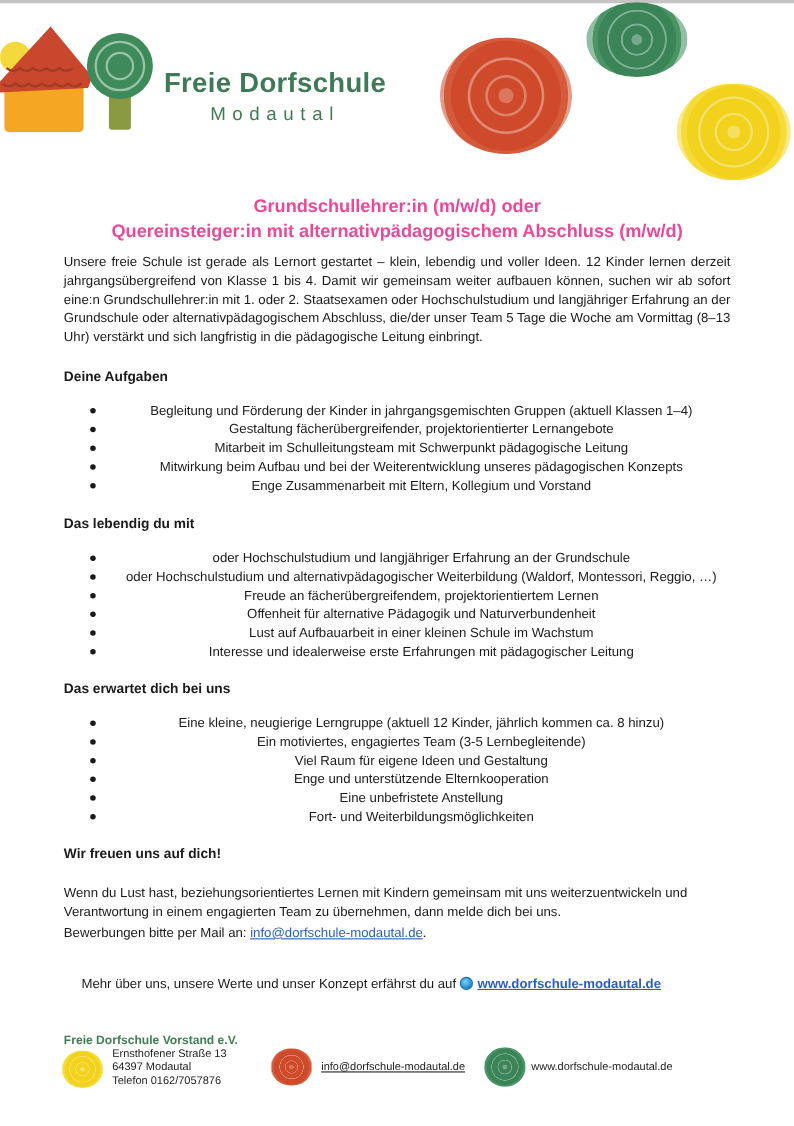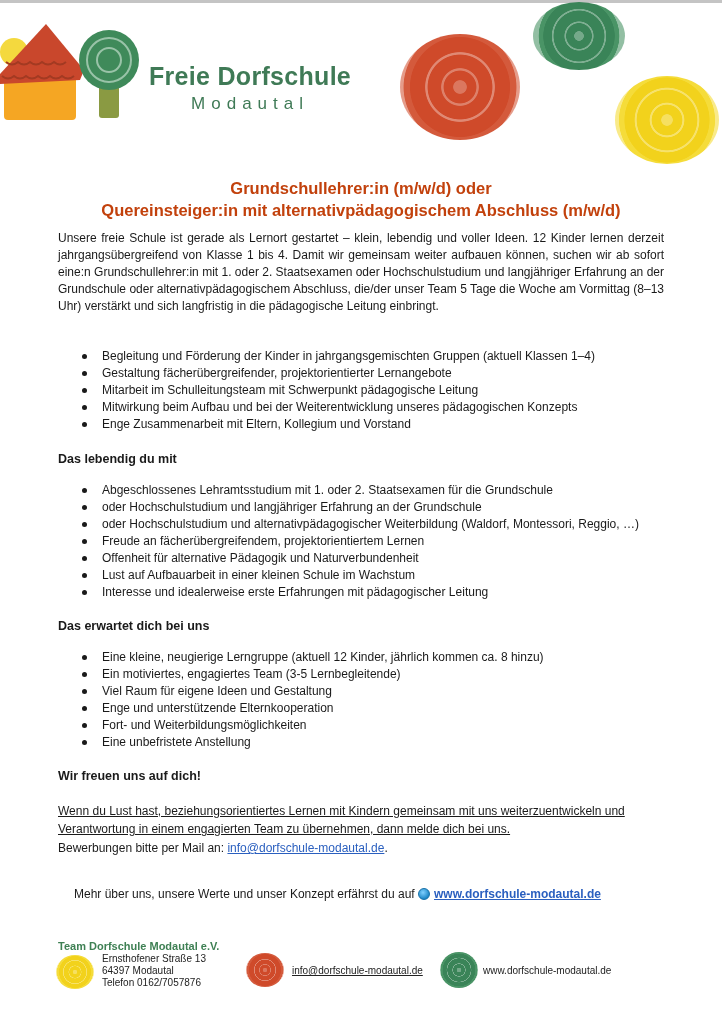--- a/index.html
+++ b/index.html
@@ -24,27 +24,27 @@
       radial-gradient(circle at 50% 50%, rgba(255,255,255,0.3) 0 8%, transparent 9% 22%, rgba(255,255,255,0.35) 23% 25%, transparent 26% 44%, rgba(255,255,255,0.35) 45% 47%, transparent 48%),
       radial-gradient(circle, #f2d21c 0 62%, #f5dc3a 63% 70%, rgba(245,220,58,0.6) 71%);
   }
   .logo-house { position: absolute; left: 0; top: 22px; width: 84px; height: 100px; }
   .logo-tree { position: absolute; left: 76px; top: 30px; width: 66px; height: 90px; }
   .logo-text { position: absolute; left: 149px; top: 62px; color: #3f7a56; }
   .logo-title { font-size: 25px; letter-spacing: 0.3px; line-height: 28px; font-weight: bold; }
   .logo-sub { font-size: 17px; letter-spacing: 6px; line-height: 24px; margin-top: 2px; text-align: center; }
   .job-title {
     position: absolute; left: 0; top: 177px; width: 722px; text-align: center;
-    color: #c2410c; font-weight: bold; font-size: 16.5px; line-height: 22px;
+    color: #ec4899; font-weight: bold; font-size: 16.5px; line-height: 22px;
   }
   .content { position: absolute; left: 58px; top: 230px; width: 606px; font-size: 12px; line-height: 17px; }
   .intro { text-align: justify; margin: 0; }
   .section-h { font-weight: bold; font-size: 12.5px; margin: 0; }
   ul.list { margin: 0; padding: 0; list-style: none; }
-  ul.list li { position: relative; padding-left: 44px; line-height: 17px; }
+  ul.list li { position: relative; padding-left: 44px; line-height: 17px; text-align: center; }
   ul.list li::before {
     content: ""; position: absolute; left: 24px; top: 6px; width: 5px; height: 5px; border-radius: 50%; background: #1a1a1a;
   }
   b { font-weight: normal; }
   a.link { color: #2a5fbf; text-decoration: underline; }
   .globe { display: inline-block; width: 12px; height: 12px; border-radius: 50%; vertical-align: -2px;
     background: radial-gradient(circle at 40% 35%, #7fd0ff, #1e88c8 70%); border: 1px solid #1470a8; box-sizing: border-box; margin-right: 4px; }
   .footer-name { position: absolute; left: 58px; top: 940px; color: #3f8054; font-weight: bold; font-size: 11px; }
   .footer-addr { position: absolute; left: 102px; top: 953px; font-size: 10px; line-height: 12px; color: #222; }
   .footer-mail { position: absolute; left: 292px; top: 965px; font-size: 10px; color: #222; text-decoration: underline; }
@@ -79,64 +79,64 @@
 
 <div class="job-title">
   <div>Grundschullehrer:in (m/w/d) oder</div>
   <div>Quereinsteiger:in mit alternativpädagogischem Abschluss (m/w/d)</div>
 </div>
 
 <div class="content">
   <p class="intro"><span>Unsere freie Schule ist gerade als Lernort gestartet – klein, lebendig und voller Ideen. 12 Kinder lernen derzeit jahrgangsübergreifend von Klasse 1 bis 4. Damit wir gemeinsam weiter aufbauen können, suchen wir ab sofort eine:n </span><b>Grundschullehrer:in mit 1. oder 2. Staatsexamen oder Hochschulstudium und langjähriger Erfahrung an der Grundschule oder alternativpädagogischem Abschluss</b><span>, die/der unser Team 5 Tage die Woche am Vormittag (8–13 Uhr) verstärkt und sich langfristig in die pädagogische Leitung einbringt.</span></p>
 
   <div style="height:19px"></div>
+  <h3 class="section-h">Deine Aufgaben</h3>
   <div style="height:14px"></div>
   <ul class="list">
     <li><span>Begleitung und Förderung der Kinder in jahrgangsgemischten Gruppen (aktuell Klassen 1–4)</span></li>
     <li><span>Gestaltung fächerübergreifender, projektorientierter Lernangebote</span></li>
     <li><span>Mitarbeit im Schulleitungsteam mit Schwerpunkt </span><b>pädagogische Leitung</b></li>
     <li><span>Mitwirkung beim Aufbau und bei der Weiterentwicklung unseres pädagogischen Konzepts</span></li>
     <li><span>Enge Zusammenarbeit mit Eltern, Kollegium und Vorstand</span></li>
   </ul>
 
   <div style="height:18px"></div>
   <h3 class="section-h">Das lebendig du mit</h3>
   <div style="height:14px"></div>
   <ul class="list">
-    <li><span>Abgeschlossenes Lehramtsstudium mit </span><b>1. oder 2. Staatsexamen für die Grundschule</b></li>
     <li><b>oder Hochschulstudium und langjähriger Erfahrung an der Grundschule</b></li>
     <li><b>oder Hochschulstudium und alternativpädagogischer Weiterbildung</b><span> (Waldorf, Montessori, Reggio, …)</span></li>
     <li><span>Freude an fächerübergreifendem, projektorientiertem Lernen</span></li>
     <li><span>Offenheit für alternative Pädagogik und Naturverbundenheit</span></li>
     <li><span>Lust auf Aufbauarbeit in einer kleinen Schule im Wachstum</span></li>
     <li><span>Interesse und idealerweise erste Erfahrungen mit pädagogischer Leitung</span></li>
   </ul>
 
   <div style="height:17px"></div>
   <h3 class="section-h">Das erwartet dich bei uns</h3>
   <div style="height:14px"></div>
   <ul class="list">
     <li>Eine kleine, neugierige Lerngruppe (aktuell 12 Kinder, jährlich kommen ca. 8 hinzu)</li>
     <li>Ein motiviertes, engagiertes Team (3-5 Lernbegleitende)</li>
     <li>Viel Raum für eigene Ideen und Gestaltung</li>
     <li>Enge und unterstützende Elternkooperation</li>
+    <li>Eine unbefristete Anstellung</li>
     <li>Fort- und Weiterbildungsmöglichkeiten</li>
-    <li>Eine unbefristete Anstellung</li>
   </ul>
 
   <div style="height:17px"></div>
   <h3 class="section-h">Wir freuen uns auf dich!</h3>
   <div style="height:17px"></div>
-  <p style="margin:0; line-height:18px;text-decoration:underline;">Wenn du Lust hast, beziehungsorientiertes Lernen mit Kindern gemeinsam mit uns weiterzuentwickeln und Verantwortung in einem engagierten Team zu übernehmen, dann melde dich bei uns.</p>
+  <p style="margin:0; line-height:18px;">Wenn du Lust hast, beziehungsorientiertes Lernen mit Kindern gemeinsam mit uns weiterzuentwickeln und Verantwortung in einem engagierten Team zu übernehmen, dann melde dich bei uns.</p>
   <p style="margin:2px 0 0 0;"><span>Bewerbungen bitte per Mail an: </span> <a class="link">info@dorfschule-modautal.de</a><span>.</span></p>
   <div style="height:13px"></div>
   <p style="margin:16px;"><span>Mehr über uns, unsere Werte und unser Konzept erfährst du auf </span><span class="globe"></span><a class="link" style="font-weight:bold;">www.dorfschule-modautal.de</a></p>
 </div>
 
-<div class="footer-name">Team Dorfschule Modautal e.V.</div>
+<div class="footer-name">Freie Dorfschule Vorstand e.V.</div>
 <div class="crayon yellow" style="left:56px;top:955px;width:38px;height:34px;"></div>
 <div class="footer-addr">
   <div>Ernsthofener Straße 13</div>
   <div>64397 Modautal</div>
   <div>Telefon 0162/7057876</div>
 </div>
 <div class="crayon red" style="left:246px;top:953px;width:38px;height:34px;"></div>
 <a class="footer-mail">info@dorfschule-modautal.de</a>
 <div class="crayon green" style="left:440px;top:952px;width:38px;height:36px;"></div>
 <div class="footer-web">www.dorfschule-modautal.de</div>

